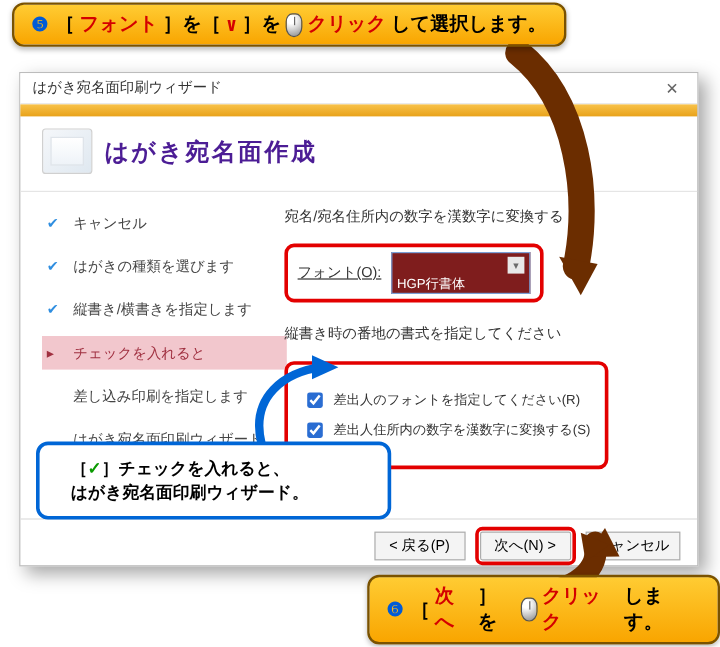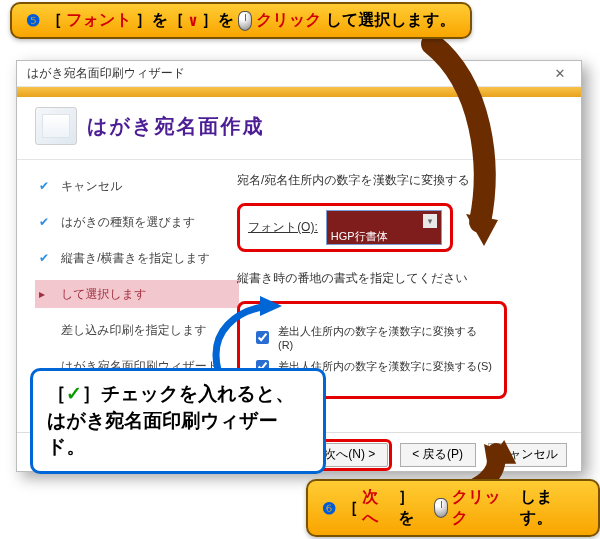--- a/index.html
+++ b/index.html
@@ -243,22 +243,22 @@
 
   
   .note-bubble {
     position: absolute;
     left: 30px;
     top: 368px;
     width: 296px;
     border: 3px solid #0066d6;
     border-radius: 10px;
     background: #fff;
-    padding: 10px 14px;
-    font-size: 19px;
+    padding: 10px 26px;
+    font-size: 14px;
     font-weight: bold;
     line-height: 1.4;
     z-index: 40;
   }
   .note-bubble .green { color: #0a9a00; }
 
   
   .arrow {
     position: absolute;
     z-index: 30;
@@ -311,21 +311,21 @@
       <div class="step-item">
         <span class="chk">✔</span>
         <span>はがきの種類を選びます</span>
       </div>
       <div class="step-item">
         <span class="chk">✔</span>
         <span>縦書き/横書きを指定します</span>
       </div>
       <div class="step-item active">
         <span class="chk">▸</span>
-        <span>して選択します</span>
+        <span>チェックを入れると</span>
       </div>
       <div class="step-item future">
         <span class="chk">✔</span>
         <span>差し込み印刷を指定します</span>
       </div>
       <div class="step-item future">
         <span class="chk">✔</span>
         <span>はがき宛名面印刷ウィザード</span>
       </div>
     </div>
@@ -339,33 +339,33 @@
           <span>HGP行書体</span>
           <span class="chev">▾</span>
         </div>
       </div>
 
       <div class="section-label">縦書き時の番地の書式を指定してください</div>
 
       <div class="check-group">
         <label class="check-row">
           <input type="checkbox" checked="" style="">
-          <span>差出人住所内の数字を漢数字に変換する(R)</span>
+          <span>差出人のフォントを指定してください(R)</span>
         </label>
         <label class="check-row">
           <input type="checkbox" checked="" style="">
           <span>差出人住所内の数字を漢数字に変換する(S)</span>
         </label>
       </div>
     </div>
   </div>
 
   <div class="button-bar">
+    <div class="btn">&lt; 戻る(P)</div>
     <div class="btn red-ring">次へ(N) &gt;</div>
-    <div class="btn">&lt; 戻る(P)</div>
     <div class="btn">キャンセル</div>
   </div>
 </div>
 
 <div class="arrow" style="left:198px; top:300px;">
   <svg width="100" height="90">
     <path d="M20 70 C10 30 40 10 70 6" stroke="#0066d6" stroke-width="7" fill="none" stroke-linecap="round"></path>
     <polygon points="62,-4 84,6 62,16" fill="#0066d6"></polygon>
   </svg>
 </div>

